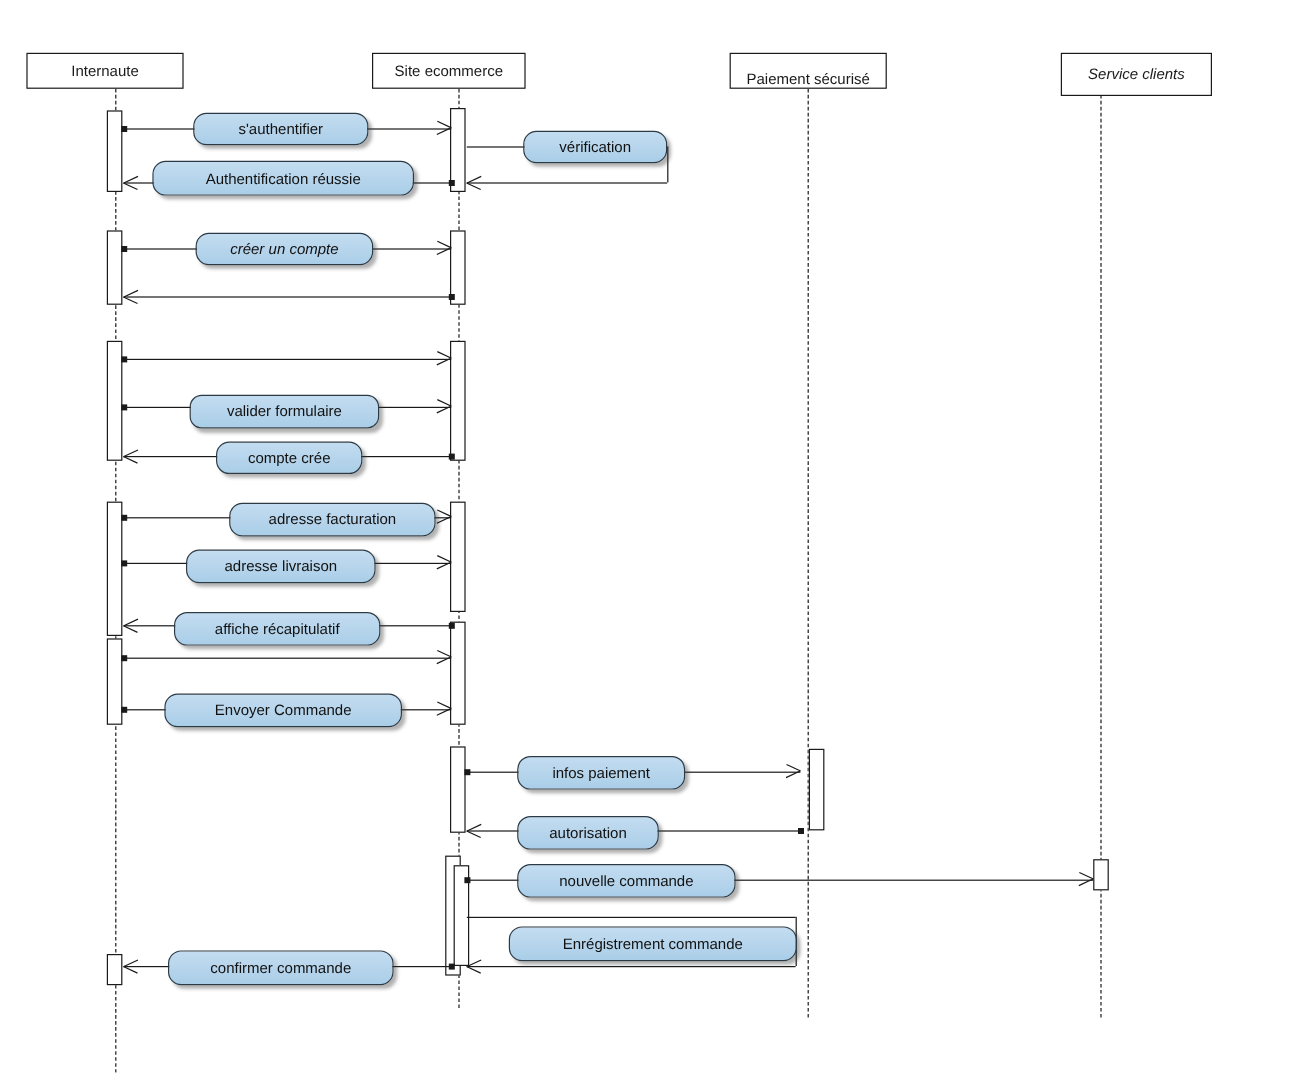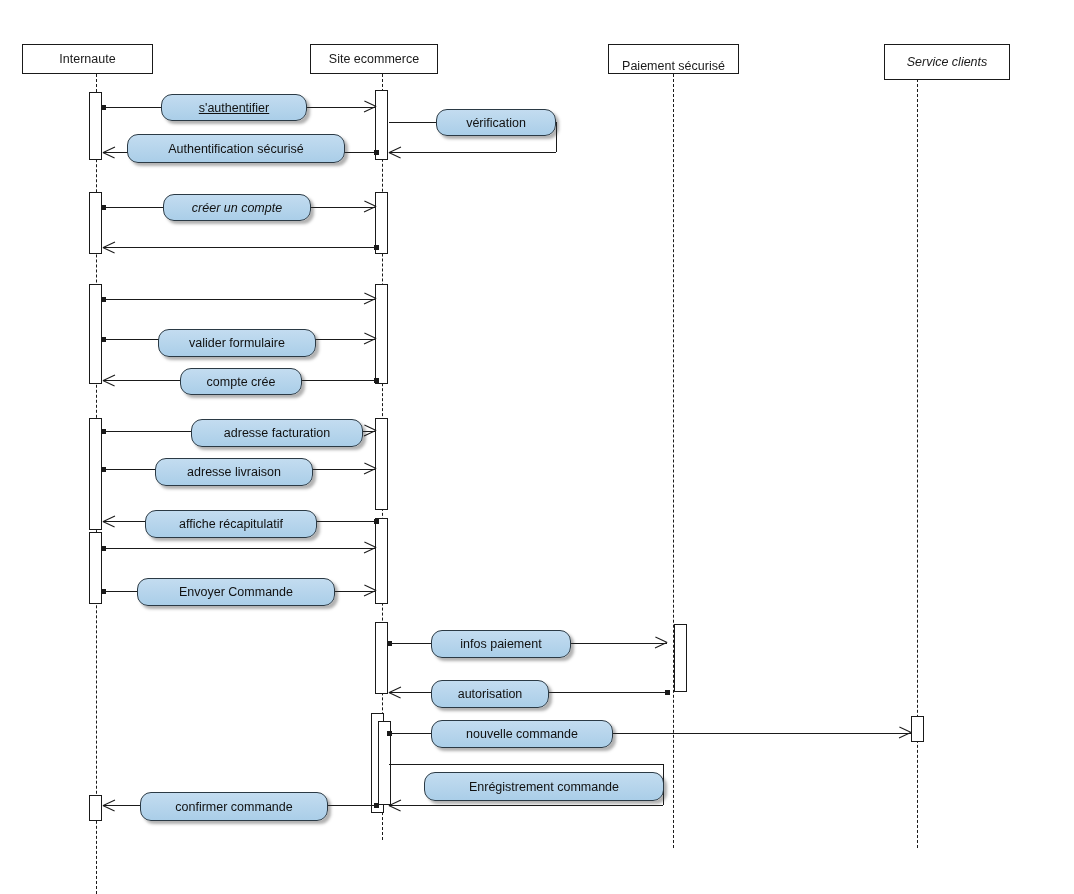--- a/index.html
+++ b/index.html
@@ -131,41 +131,41 @@
     <div class="activation" style="left: 371px; top: 713px; width: 13px; height: 100px; z-index: 3;"></div>
     <div class="activation" style="left: 378px; top: 721px; width: 13px; height: 84px; z-index: 3;"></div>
     <div class="activation" style="left: 674px; top: 624px; width: 13px; height: 68px; z-index: 3;"></div>
     <div class="activation" style="left: 911px; top: 716px; width: 13px; height: 26px; z-index: 3;"></div>
     <div class="msg-line" style="left: 102.5px; top: 107px; width: 273px; z-index: 4;"></div>
     <div class="origin-dot" style="left: 100.5px; top: 104.5px; z-index: 6;"></div>
     <div class="arrow right" style="left: 375.5px; top: 107px; z-index: 6;">
       <i></i>
       <i></i>
     </div>
-    <div class="pill" style="left: 161px; top: 94px; width: 146px; height: 27px; z-index: 5; text-decoration: underline;">
+    <div class="pill" style="left: 161px; top: 94px; width: 146px; height: 27px; z-index: 5;">
       <span>s'authentifier</span>
     </div>
     <div class="msg-line" style="left: 388.5px; top: 122px; width: 167.5px; z-index: 4;"></div>
     <div class="msg-vline" style="left: 556px; top: 122px; height: 30px; z-index: 4;"></div>
     <div class="msg-line" style="left: 388.5px; top: 152px; width: 167.5px; z-index: 4;"></div>
     <div class="arrow left" style="left: 388.5px; top: 152px; z-index: 6;">
       <i></i>
       <i></i>
     </div>
     <div class="pill" style="left: 436px; top: 109px; width: 120px; height: 27px; z-index: 5;">
       <span>vérification</span>
     </div>
     <div class="msg-line" style="left: 102.5px; top: 152px; width: 273px; z-index: 4;"></div>
     <div class="origin-dot" style="left: 373.5px; top: 149.5px; z-index: 6;"></div>
     <div class="arrow left" style="left: 102.5px; top: 152px; z-index: 6;">
       <i></i>
       <i></i>
     </div>
     <div class="pill" style="left: 127px; top: 134px; width: 218px; height: 29px; z-index: 5;">
-      <span>Authentification sécurisé</span>
+      <span>Authentification réussie</span>
     </div>
     <div class="msg-line" style="left: 102.5px; top: 207px; width: 273px; z-index: 4;"></div>
     <div class="origin-dot" style="left: 100.5px; top: 204.5px; z-index: 6;"></div>
     <div class="arrow right" style="left: 375.5px; top: 207px; z-index: 6;">
       <i></i>
       <i></i>
     </div>
     <div class="pill" style="left: 163px; top: 194px; width: 148px; height: 27px; z-index: 5; font-style: italic;">
       <span>créer un compte</span>
     </div>
@@ -180,21 +180,21 @@
     <div class="arrow right" style="left: 375.5px; top: 299px; z-index: 6;">
       <i></i>
       <i></i>
     </div>
     <div class="msg-line" style="left: 102.5px; top: 339px; width: 273px; z-index: 4;"></div>
     <div class="origin-dot" style="left: 100.5px; top: 336.5px; z-index: 6;"></div>
     <div class="arrow right" style="left: 375.5px; top: 339px; z-index: 6;">
       <i></i>
       <i></i>
     </div>
-    <div class="pill" style="left: 158px; top: 329px; width: 158px; height: 28px; z-index: 5;">
+    <div class="pill" style="left: 158px; top: 329px; width: 158px; height: 28px; z-index: 5; border-radius: 10px;">
       <span>valider formulaire</span>
     </div>
     <div class="msg-line" style="left: 102.5px; top: 380px; width: 273px; z-index: 4;"></div>
     <div class="origin-dot" style="left: 373.5px; top: 377.5px; z-index: 6;"></div>
     <div class="arrow left" style="left: 102.5px; top: 380px; z-index: 6;">
       <i></i>
       <i></i>
     </div>
     <div class="pill" style="left: 180px; top: 368px; width: 122px; height: 27px; z-index: 5;">
       <span>compte crée</span>

